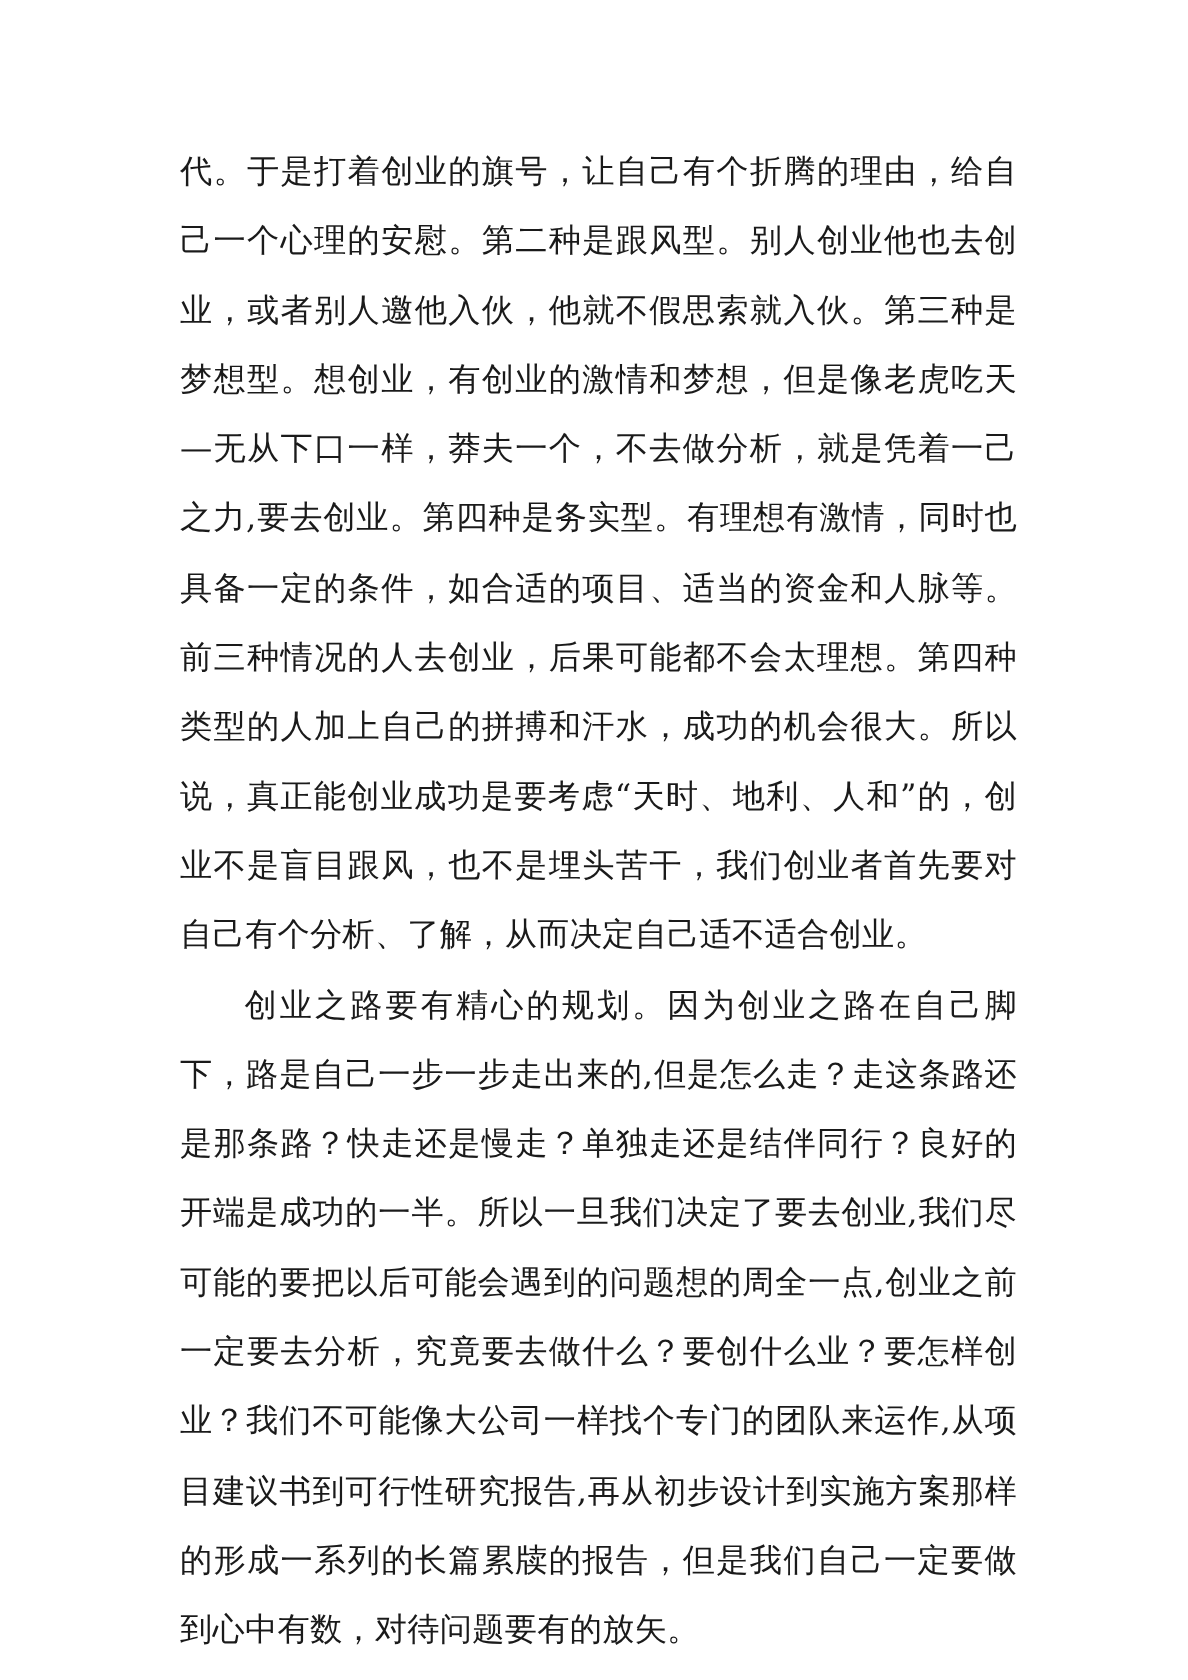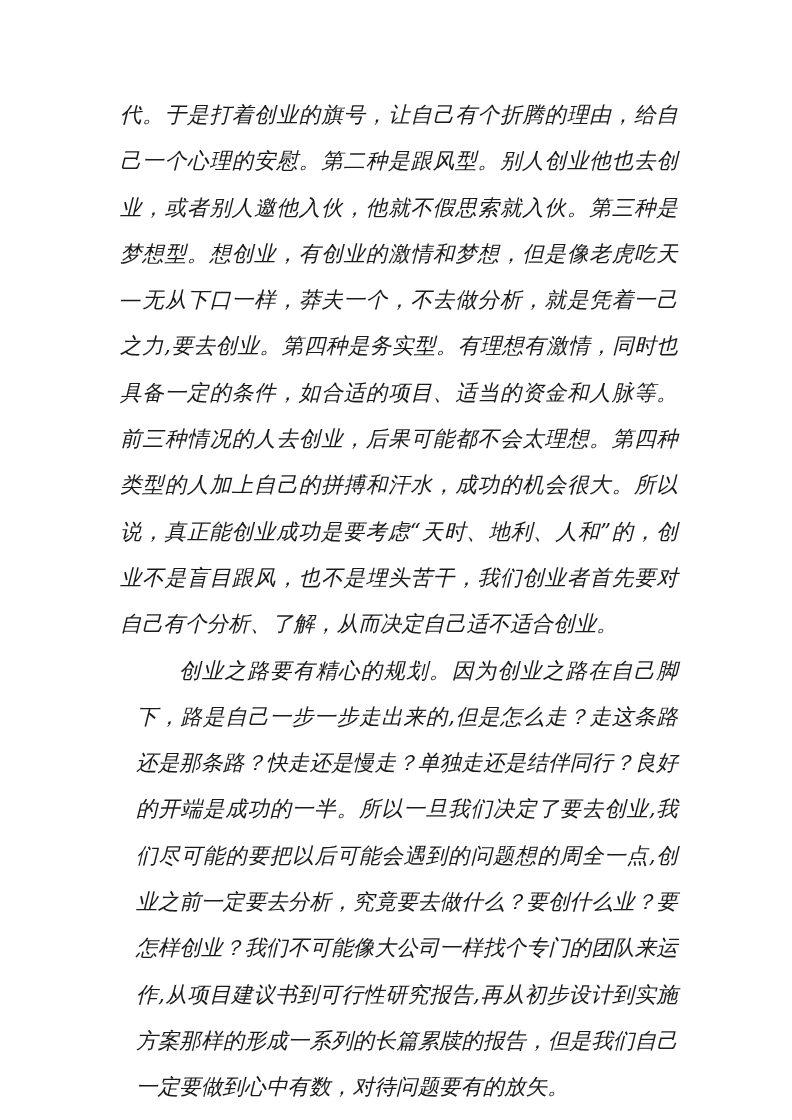--- a/index.html
+++ b/index.html
@@ -12,21 +12,20 @@
     height: 1120px;
     overflow: hidden;
     font-family: "DejaVu Serif", "Liberation Serif", serif;
   }
   .page {
     position: relative;
     width: 632px;
     height: 1120px;
     background: #ffffff;
     box-sizing: border-box;
-    font-style: italic;
   }
   .text-body {
     position: absolute;
     left: 120px;
     top: 92px;
     width: 558px;
   }
   .para {
     margin: 0;
     padding: 0;
@@ -37,21 +36,20 @@
     text-justify: inter-character;
     letter-spacing: 0.15px;
     font-family: "DejaVu Serif", "Liberation Serif", serif;
     -webkit-font-smoothing: antialiased;
   }
   .para.indent {
     text-indent: 2em;
   }
   .para + .para {
     margin-top: 0;
-    margin-left: 16px;
   }
   
   .para {
     color: #1a1a1a;
   }
 </style>
 </head>
 <body>
 
 <div class="page">

